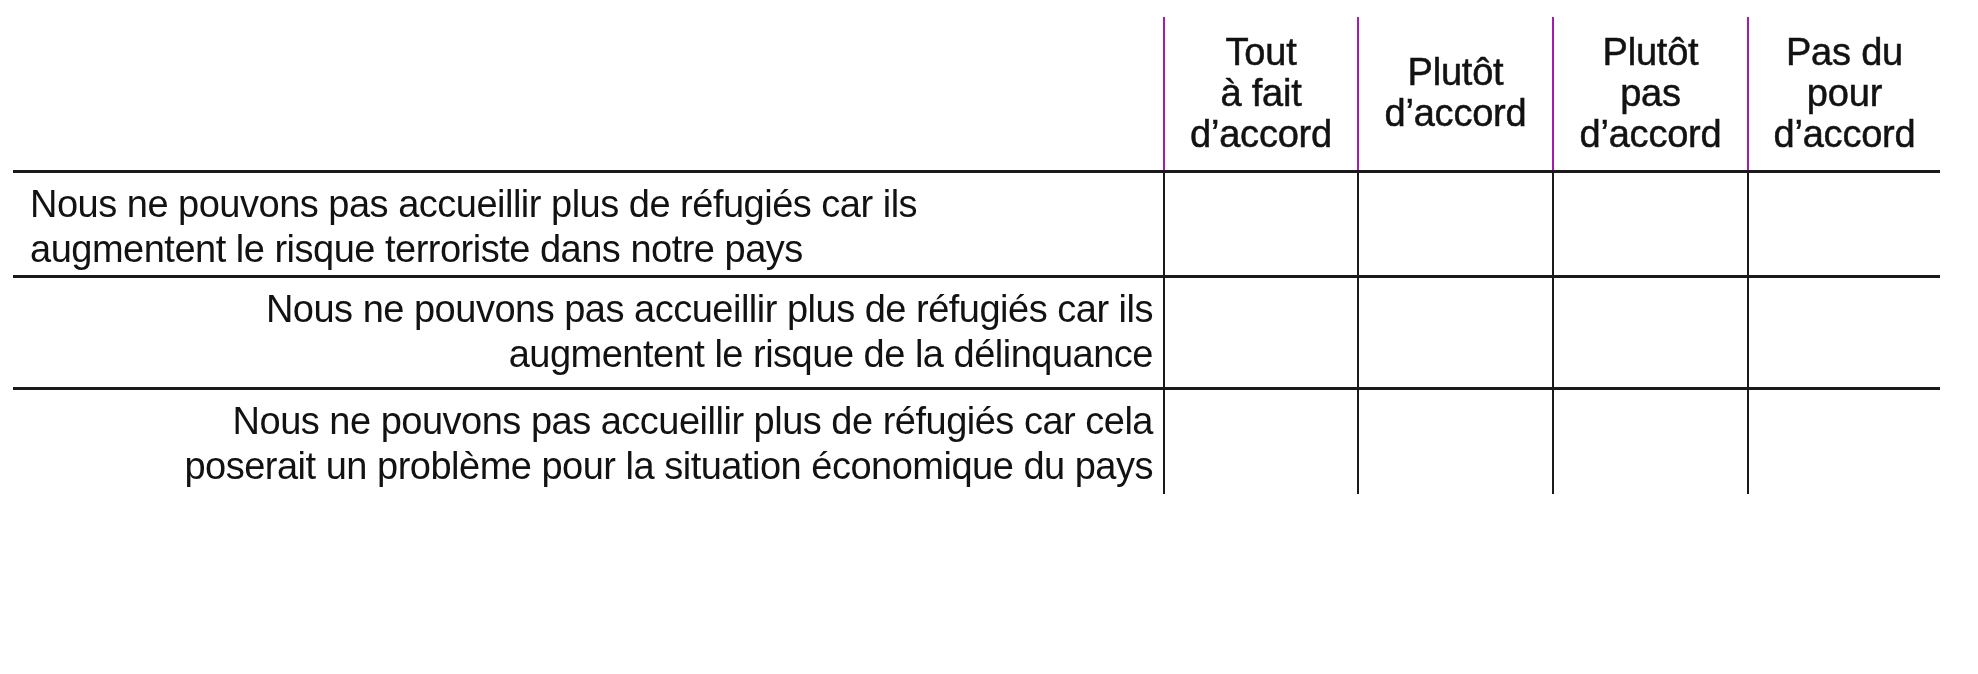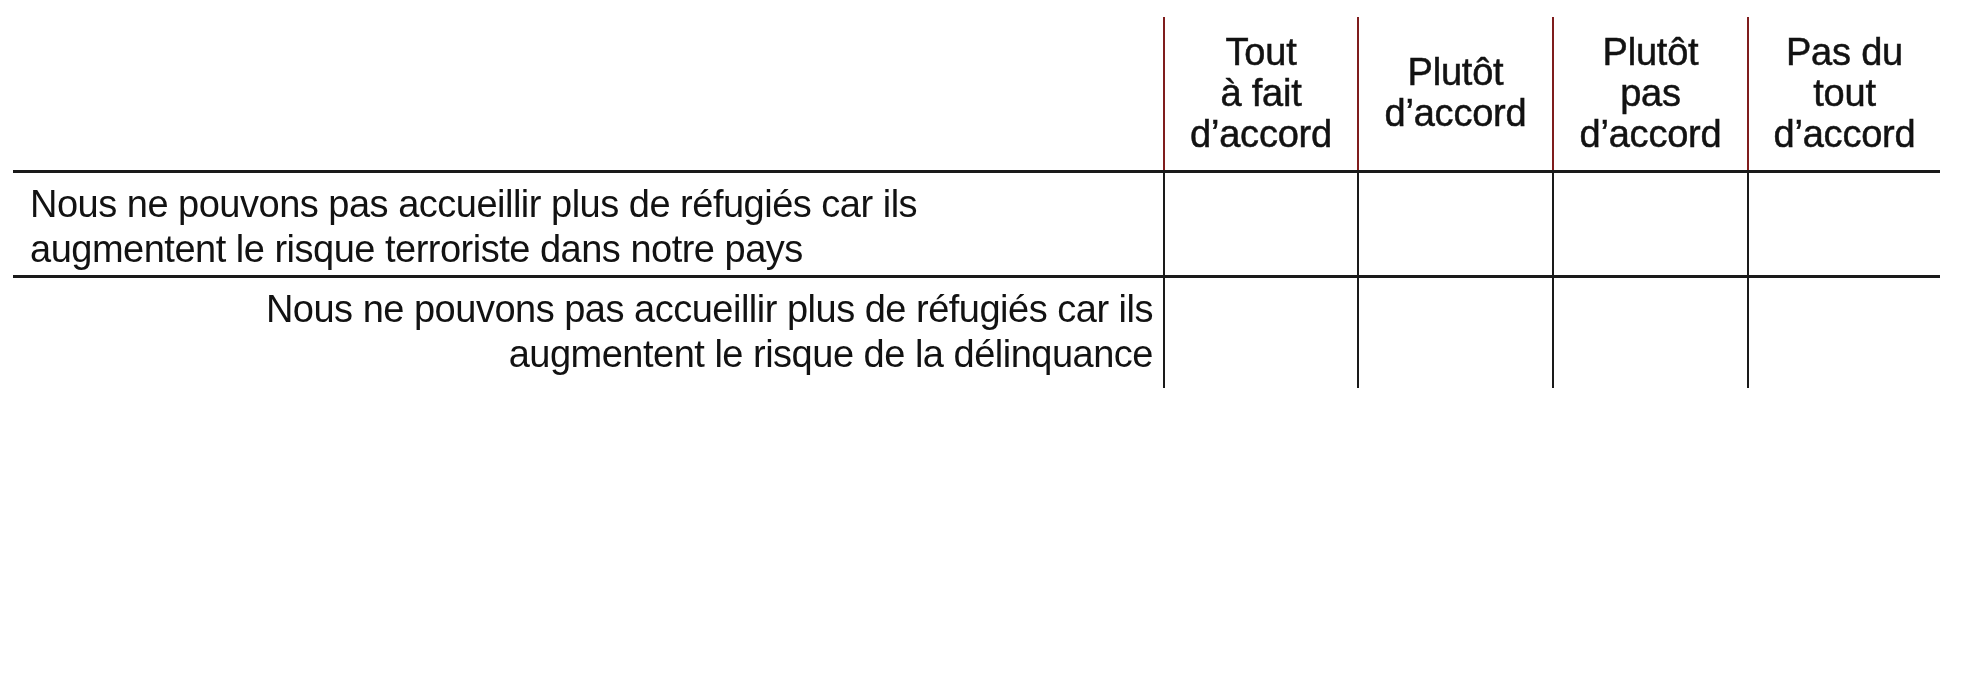--- a/index.html
+++ b/index.html
@@ -33,21 +33,21 @@
     font-weight: 400;
     font-size: 38px;
     line-height: 41px;
     letter-spacing: -0.2px;
     text-align: center;
     vertical-align: middle;
     white-space: pre-line;
     border-bottom: 3px solid #1a1a1a;
     -webkit-text-stroke: 0.5px;
   }
-  thead th.opt-head { border-left: 2px solid #7f1d1d; }
+  thead th.opt-head { border-left: 2px solid #a21caf; }
 
   tbody tr.row-1 { height: 154px; }
   tbody tr.row-2 { height: 105px; }
   tbody tr.row-3 { height: 112px; }
   tbody tr.row-4 { height: 106px; }
   tbody tr:not(:first-child) td { border-top: 3px solid #1a1a1a; text-align: right; }
 
   td.statement {
     font-size: 38px;
     line-height: 45px;
@@ -75,35 +75,43 @@
       <th></th>
       <th class="opt-head">Tout
 à fait
 d’accord</th>
       <th class="opt-head">Plutôt
 d’accord</th>
       <th class="opt-head">Plutôt
 pas
 d’accord</th>
       <th class="opt-head">Pas du
-tout
+pour
 d’accord</th>
     </tr>
   </thead>
   <tbody>
     <tr class="row-2">
       <td class="statement">Nous ne pouvons pas accueillir plus de réfugiés car ils
 augmentent le risque terroriste dans notre pays</td>
       <td class="response-cell"></td>
       <td class="response-cell"></td>
       <td class="response-cell"></td>
       <td class="response-cell"></td>
     </tr>
     <tr class="row-3">
       <td class="statement">Nous ne pouvons pas accueillir plus de réfugiés car ils
 augmentent le risque de la délinquance</td>
       <td class="response-cell"></td>
       <td class="response-cell"></td>
       <td class="response-cell"></td>
       <td class="response-cell"></td>
     </tr>
+    <tr class="row-4">
+      <td class="statement">Nous ne pouvons pas accueillir plus de réfugiés car cela
+poserait un problème pour la situation économique du pays</td>
+      <td class="response-cell"></td>
+      <td class="response-cell"></td>
+      <td class="response-cell"></td>
+      <td class="response-cell"></td>
+    </tr>
   </tbody>
 </table>
 
 </body></html>

